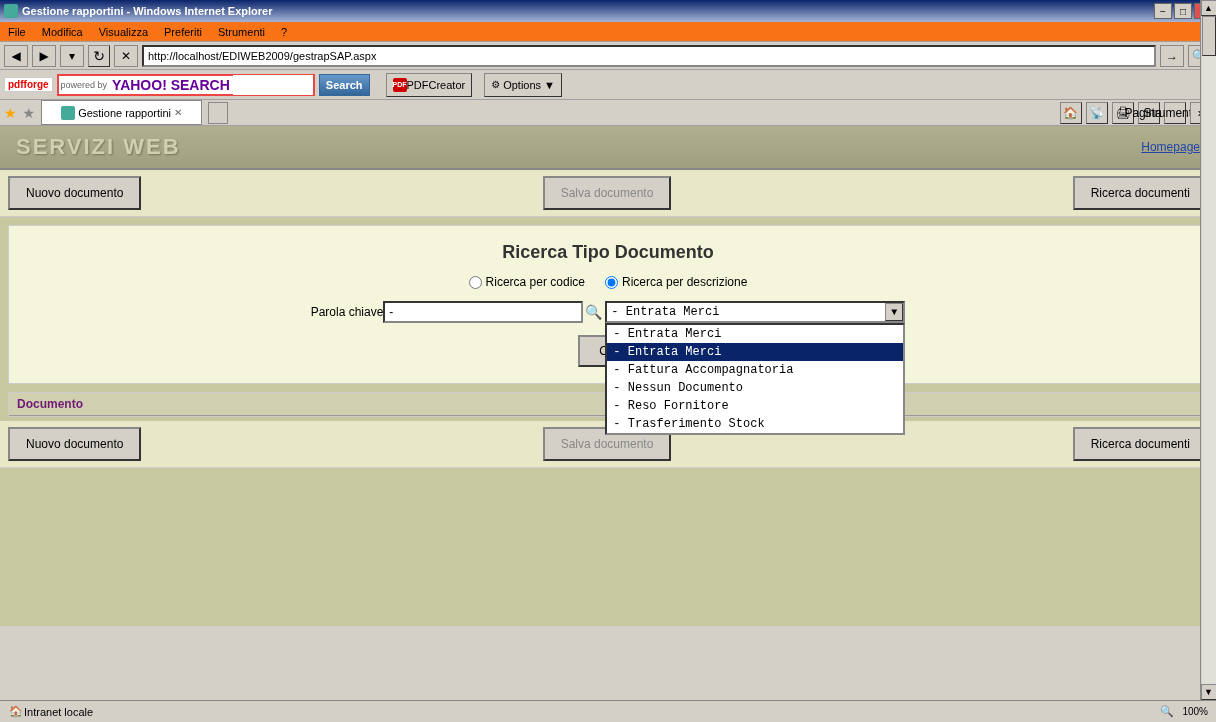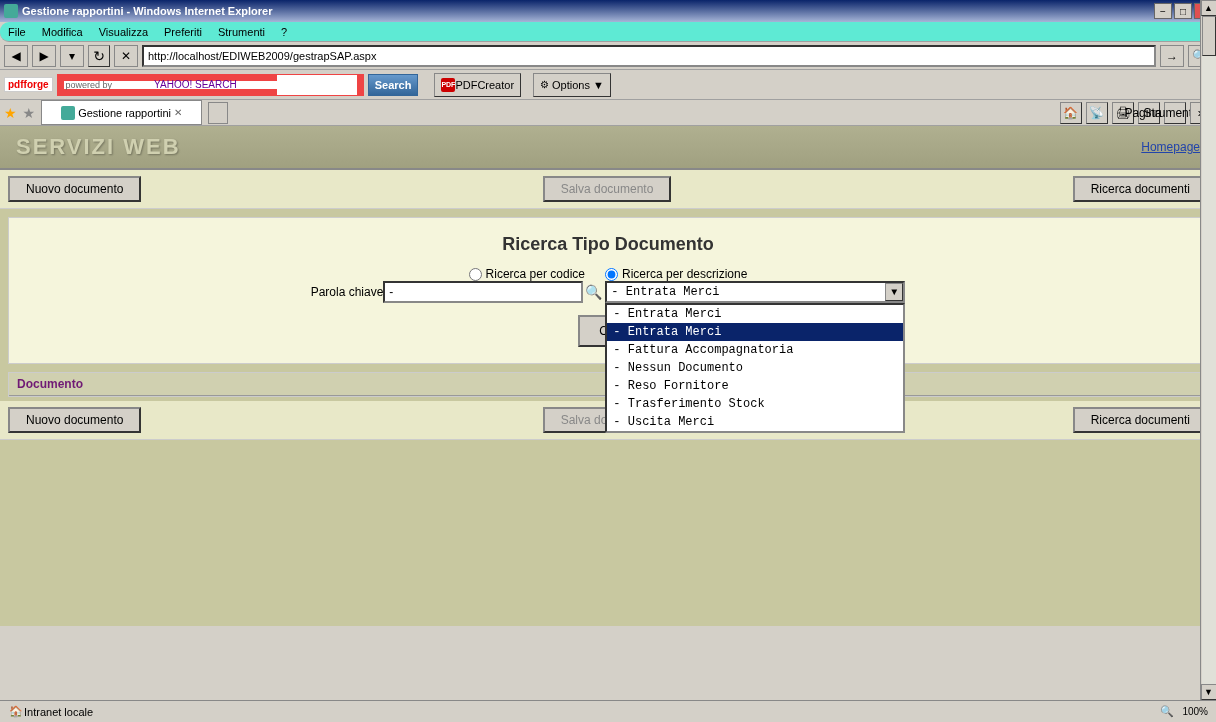--- a/index.html
+++ b/index.html
@@ -20,28 +20,27 @@
     .title-bar-buttons { display: flex; gap: 2px; }
     .title-btn {
       width: 18px; height: 16px; background: #d4d0c8; border: 1px solid #666;
       display: flex; align-items: center; justify-content: center; font-size: 10px;
       cursor: pointer; color: #000;
     }
     .title-btn.close { background: #e05050; color: white; }
 
     
     .menu-bar {
-      background: #5eead4;
+      background: #f97316;
       height: 20px;
       display: flex;
       align-items: center;
       padding: 0 4px;
       gap: 8px;
       border-bottom: 1px solid #a0a0a0;
-      border-radius: 9px;
     }
     .menu-item { font-size: 11px; color: #000; padding: 2px 4px; cursor: pointer; }
 
     
     .address-bar {
       background: #d4d0c8;
       height: 28px;
       display: flex;
       align-items: center;
       padding: 2px 4px;
@@ -64,22 +63,22 @@
     .toolbar {
       background: #d4d0c8;
       height: 30px;
       display: flex;
       align-items: center;
       padding: 2px 4px;
       gap: 4px;
       border-bottom: 1px solid #a0a0a0;
     }
     .pdfforge-logo { font-size: 10px; color: #e00; font-weight: bold; background: white; padding: 1px 3px; border: 1px solid #ccc; }
-    .yahoo-search-bar { display: flex; align-items: center; border: 7px solid #ef4444; background: white; height: 22px; gap: 37px; }
-    .yahoo-logo { font-size: 10px; color: #660099; font-weight: normal; padding: 0 3px; }
+    .yahoo-search-bar { display: flex; align-items: center; border: 2px solid #ef4444; background: white; height: 22px; }
+    .yahoo-logo { font-size: 14px; color: #660099; font-weight: bold; padding: 0 3px; }
     .yahoo-input { border: none; outline: none; font-size: 11px; width: 80px; height: 20px; padding: 0 2px; }
     .yahoo-search-btn {
       height: 22px; background: linear-gradient(to bottom, #6699cc, #336699);
       border: 1px solid #336699; color: white; font-size: 11px; font-weight: bold;
       padding: 0 6px; cursor: pointer;
     }
     .pdf-creator-btn {
       display: flex; align-items: center; gap: 0; height: 24px;
       background: #d4d0c8; border: 1px outset #888; padding: 0 6px; cursor: pointer; font-size: 11px;
     }
@@ -139,40 +138,40 @@
     
     .btn-bar {
       background: #e8e8c8;
       padding: 6px 8px;
       display: flex;
       align-items: center;
       gap: 8px;
       border-bottom: 1px solid #ccc;
     }
     .action-btn {
-      height: 26px; padding: 0 16px;
+      height: 34px; padding: 0 16px;
       background: #d4d0c8; border: 2px outset #888;
       font-size: 12px; cursor: pointer;
     }
     .action-btn:disabled { color: #888; }
     .btn-spacer { flex: 1; }
 
     
     .form-area {
       background: #f5f5dc;
       margin: 8px;
       padding: 16px;
       border: 1px solid #ccc;
     }
     .form-title {
       text-align: center; font-size: 18px; font-weight: bold; color: #333;
       margin-bottom: 12px;
     }
     .radio-row {
-      text-align: center; display: flex; justify-content: center; gap: 20px; align-items: center;
+      text-align: center; margin-bottom: 12px; display: flex; justify-content: center; gap: 20px; align-items: center;
     }
     .radio-label { font-size: 12px; display: flex; align-items: center; gap: 4px; cursor: pointer; }
     .keyword-row {
       display: flex; justify-content: center; align-items: center; margin-bottom: 12px;
     }
     .keyword-label { font-size: 12px; }
     .keyword-input {
       width: 200px; height: 22px; border: 2px inset #888; padding: 0 4px; font-size: 12px;
       background: white;
     }
@@ -356,21 +355,20 @@
           <div class="dropdown-arrow">▼</div>
         </div>
 
         <div class="dropdown-open">
           <div class="dropdown-item">- Entrata Merci</div>
           <div class="dropdown-item selected">- Entrata Merci</div>
           <div class="dropdown-item">- Fattura Accompagnatoria</div>
           <div class="dropdown-item">- Nessun Documento</div>
           <div class="dropdown-item">- Reso Fornitore</div>
           <div class="dropdown-item">- Trasferimento Stock</div>
-          <div class="dropdown-item">- Uscita Merci</div>
         </div>
       </div>
     </div>
 
     <div class="ok-row">
       <button class="ok-btn">OK</button>
     </div>
   </div>
 
   <div class="table-area">

